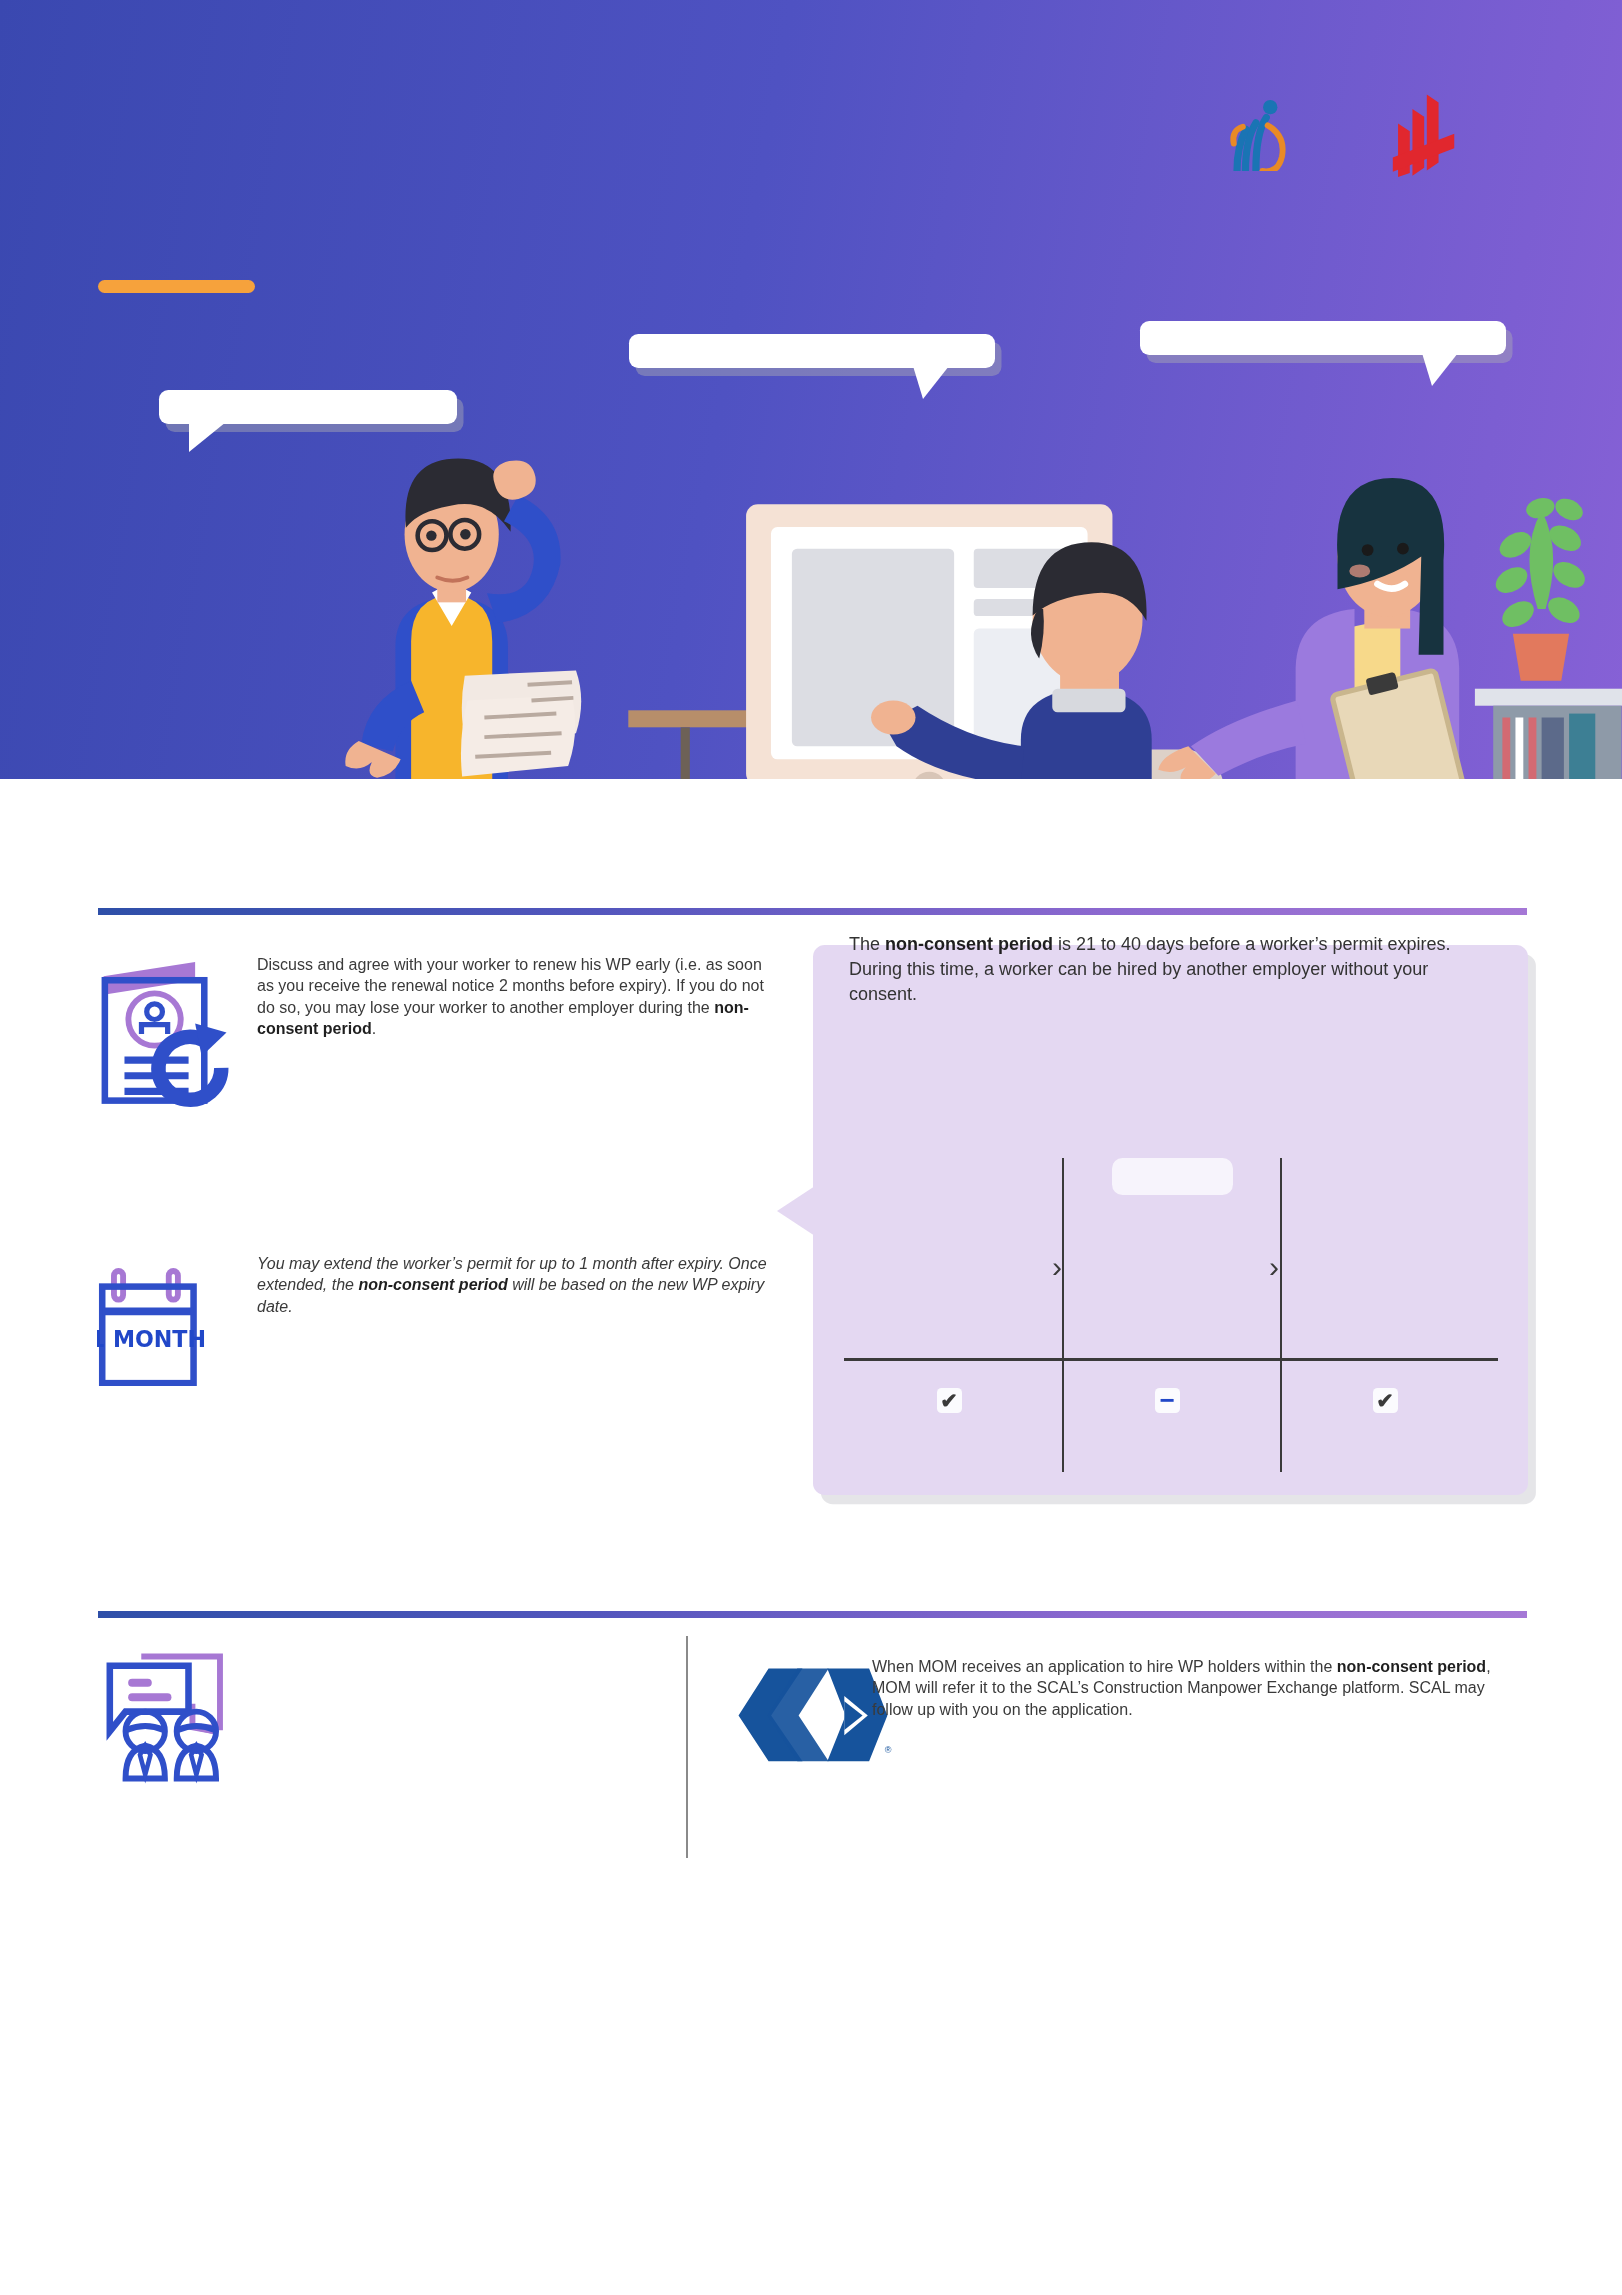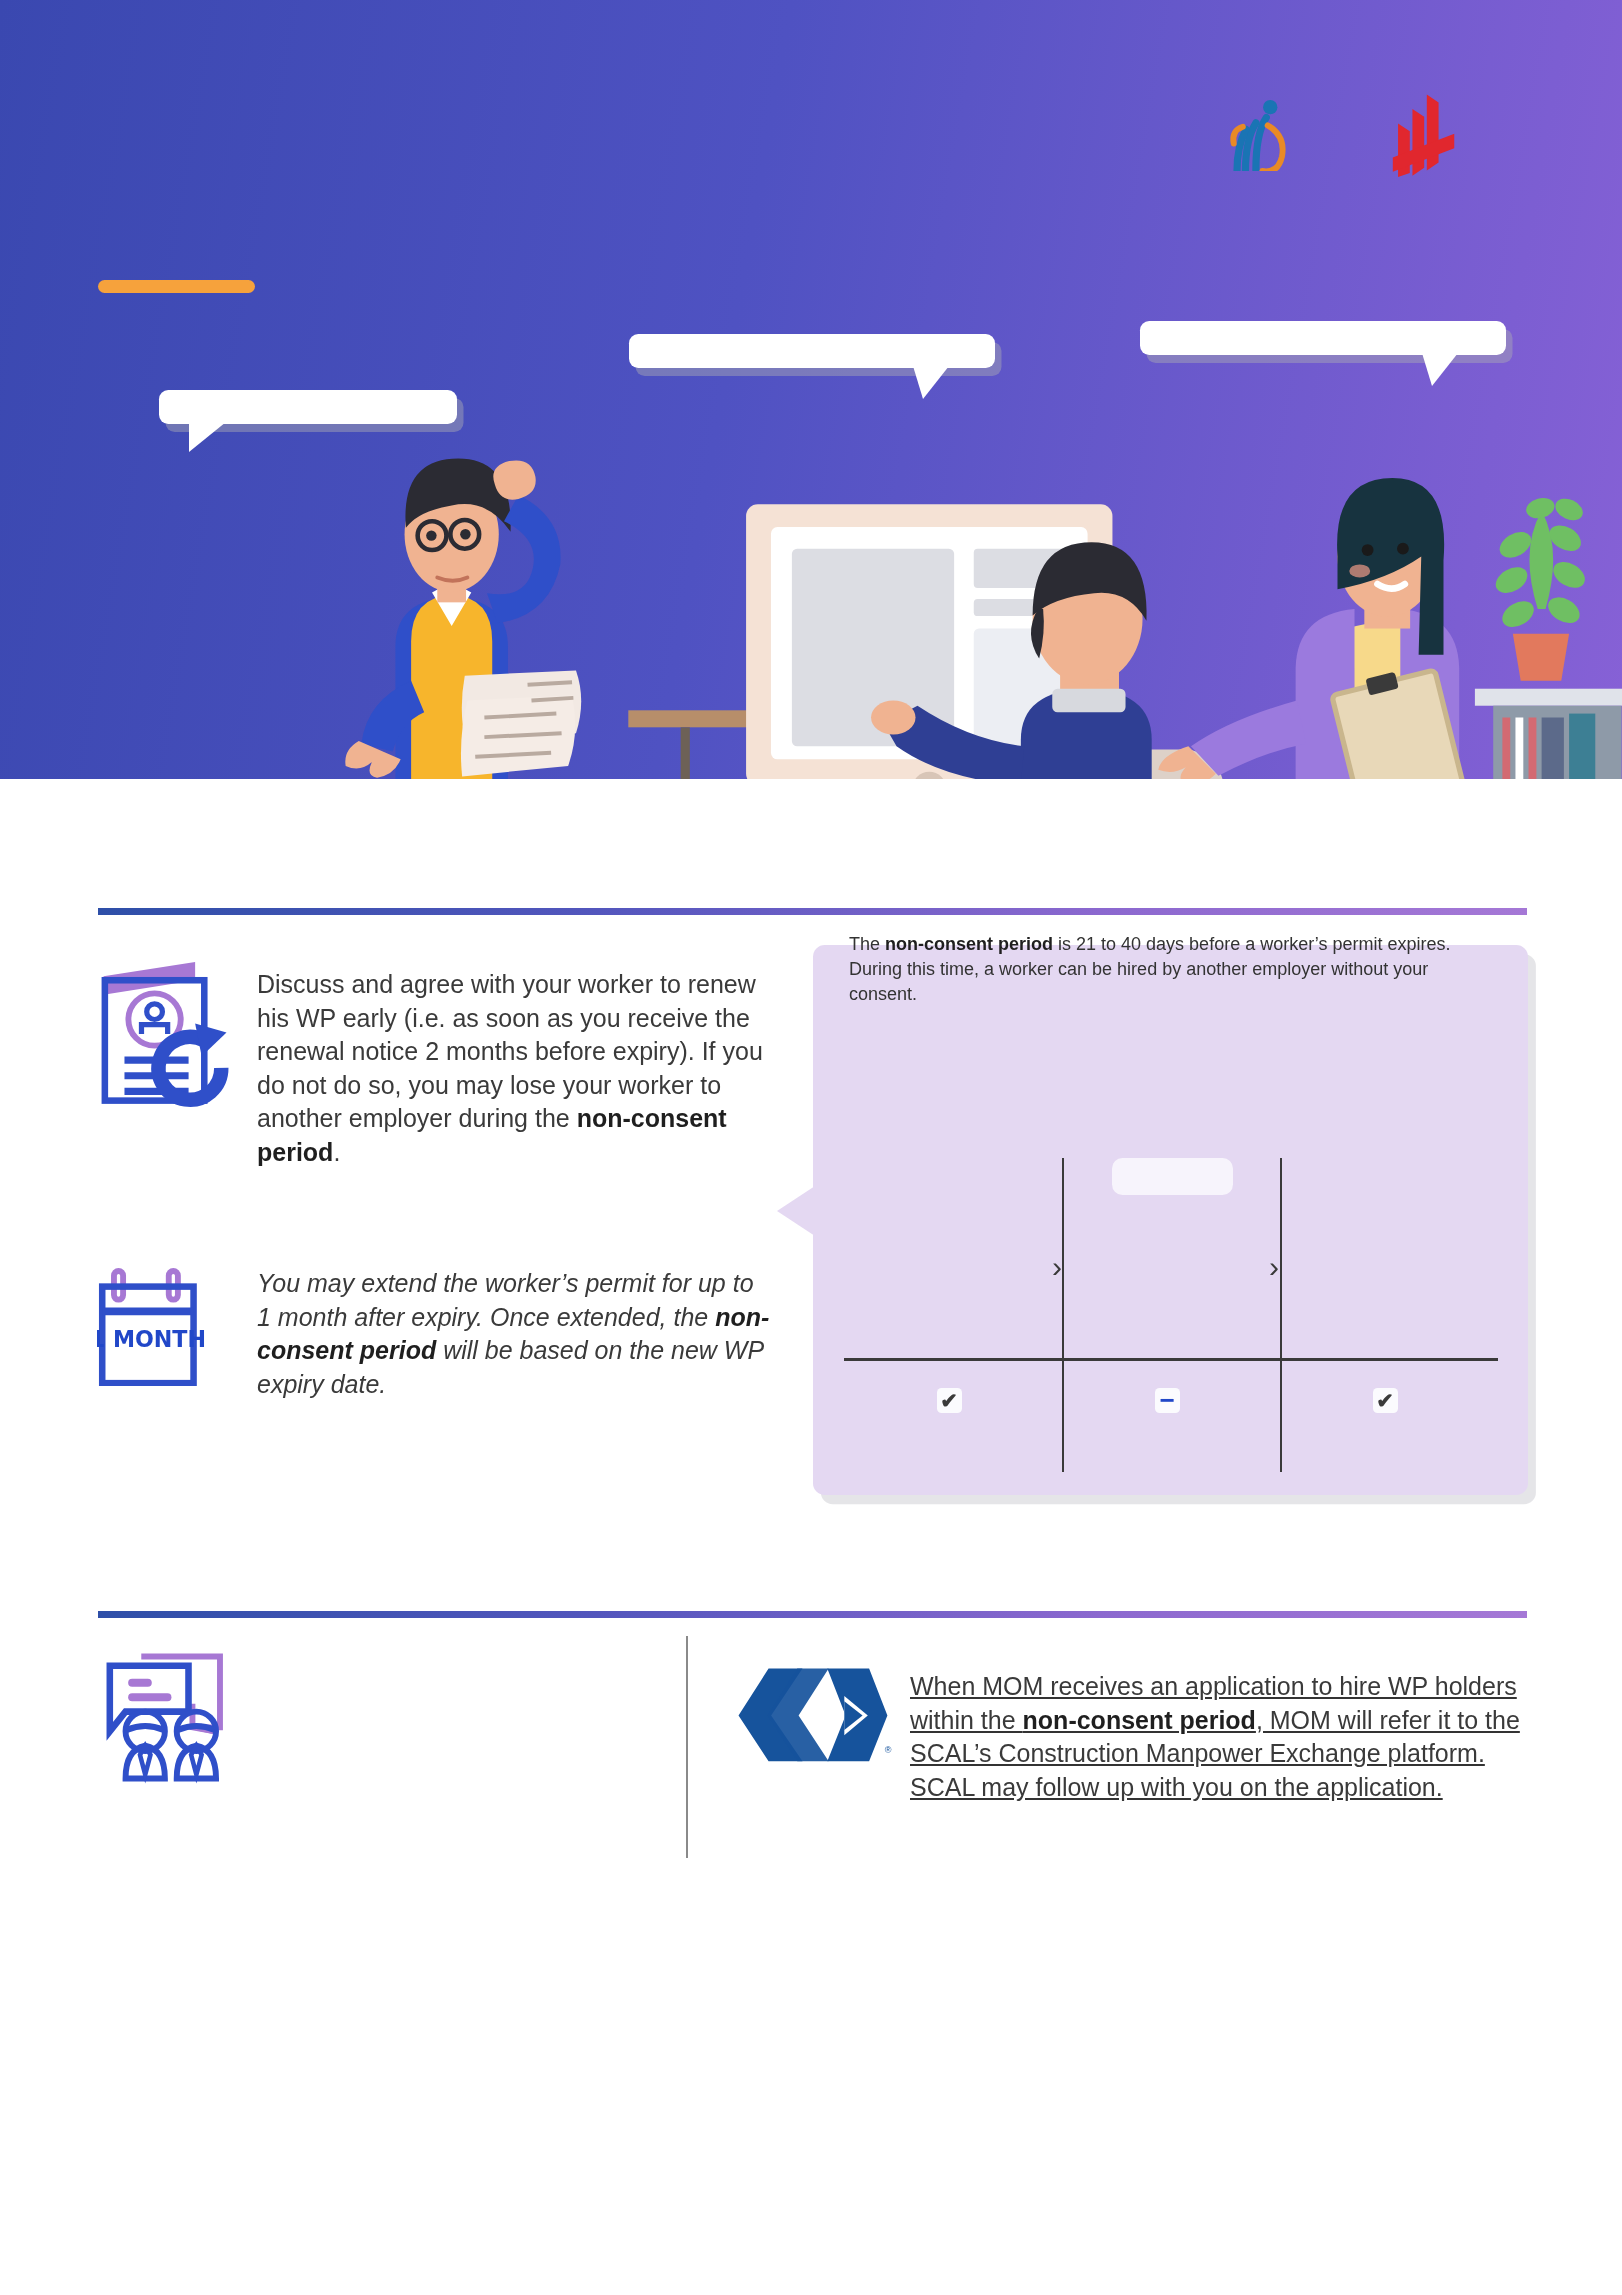--- a/index.html
+++ b/index.html
@@ -83,21 +83,21 @@
   .divider {
     position:absolute; left:98px; width:1429px; height:7.2px;
     background:linear-gradient(90deg,#2e4fa8 0%,#5356bd 35%,#8b68cf 70%,#a578d6 100%);
   }
 
   .blk-head {
     font-size:26px; font-weight:800; color:#1f1f1f; line-height:1.22;
     font-family:"DejaVu Sans", sans-serif; letter-spacing:-0.2px;
   }
   .blk-body {
-    font-size:25px; line-height:1.34; color:#3a3a3a; margin-top:20px;
+    font-size:16px; line-height:1.34; color:#3a3a3a; margin-top:6px;
   }
   .blk-body b, .blk-head b { font-weight:800; color:#1f1f1f; }
 
   
   .panel {
     position:absolute; left:813px; top:945px; width:715px; height:550px;
     background:#e4d8f2; border-radius:11.8px;
     box-shadow:7.9px 9.2px 0 rgba(180,180,190,0.35);
   }
   .panel-arrow {
@@ -430,19 +430,19 @@
     </g>
     <path d="M176 52 L212 82 L176 112 Z" fill="#ffffff"></path>
     <path d="M176 60 L204 82 L176 104 Z" fill="#16539c"></path>
     <text x="238" y="140" font-size="14" fill="#16539c">®</text>
   </svg>
   <div style="font-size:12.4px; color:#b5373a; margin-top:1.3px; font-weight:700;"></div>
   <div style="font-size:11px; color:#1b1b1b; font-weight:800; letter-spacing:-0.1px;"></div>
   <div style="font-size:10.5px; color:#d08a2a; font-style:italic; margin-top:1.3px;"></div>
 </div>
 
-<div style="position:absolute; left:910px; top:1650px; width:622px;text-decoration:underline;">
+<div style="position:absolute; left:872px; top:1650px; width:622px;">
   <div class="blk-head"></div>
   <div class="blk-body">
     When MOM receives an application to hire WP holders within the <b>non-consent period</b>, MOM will refer it to the SCAL’s Construction Manpower Exchange platform. SCAL may follow up with you on the application.
   </div>
 </div>
 
 
 </body></html>

